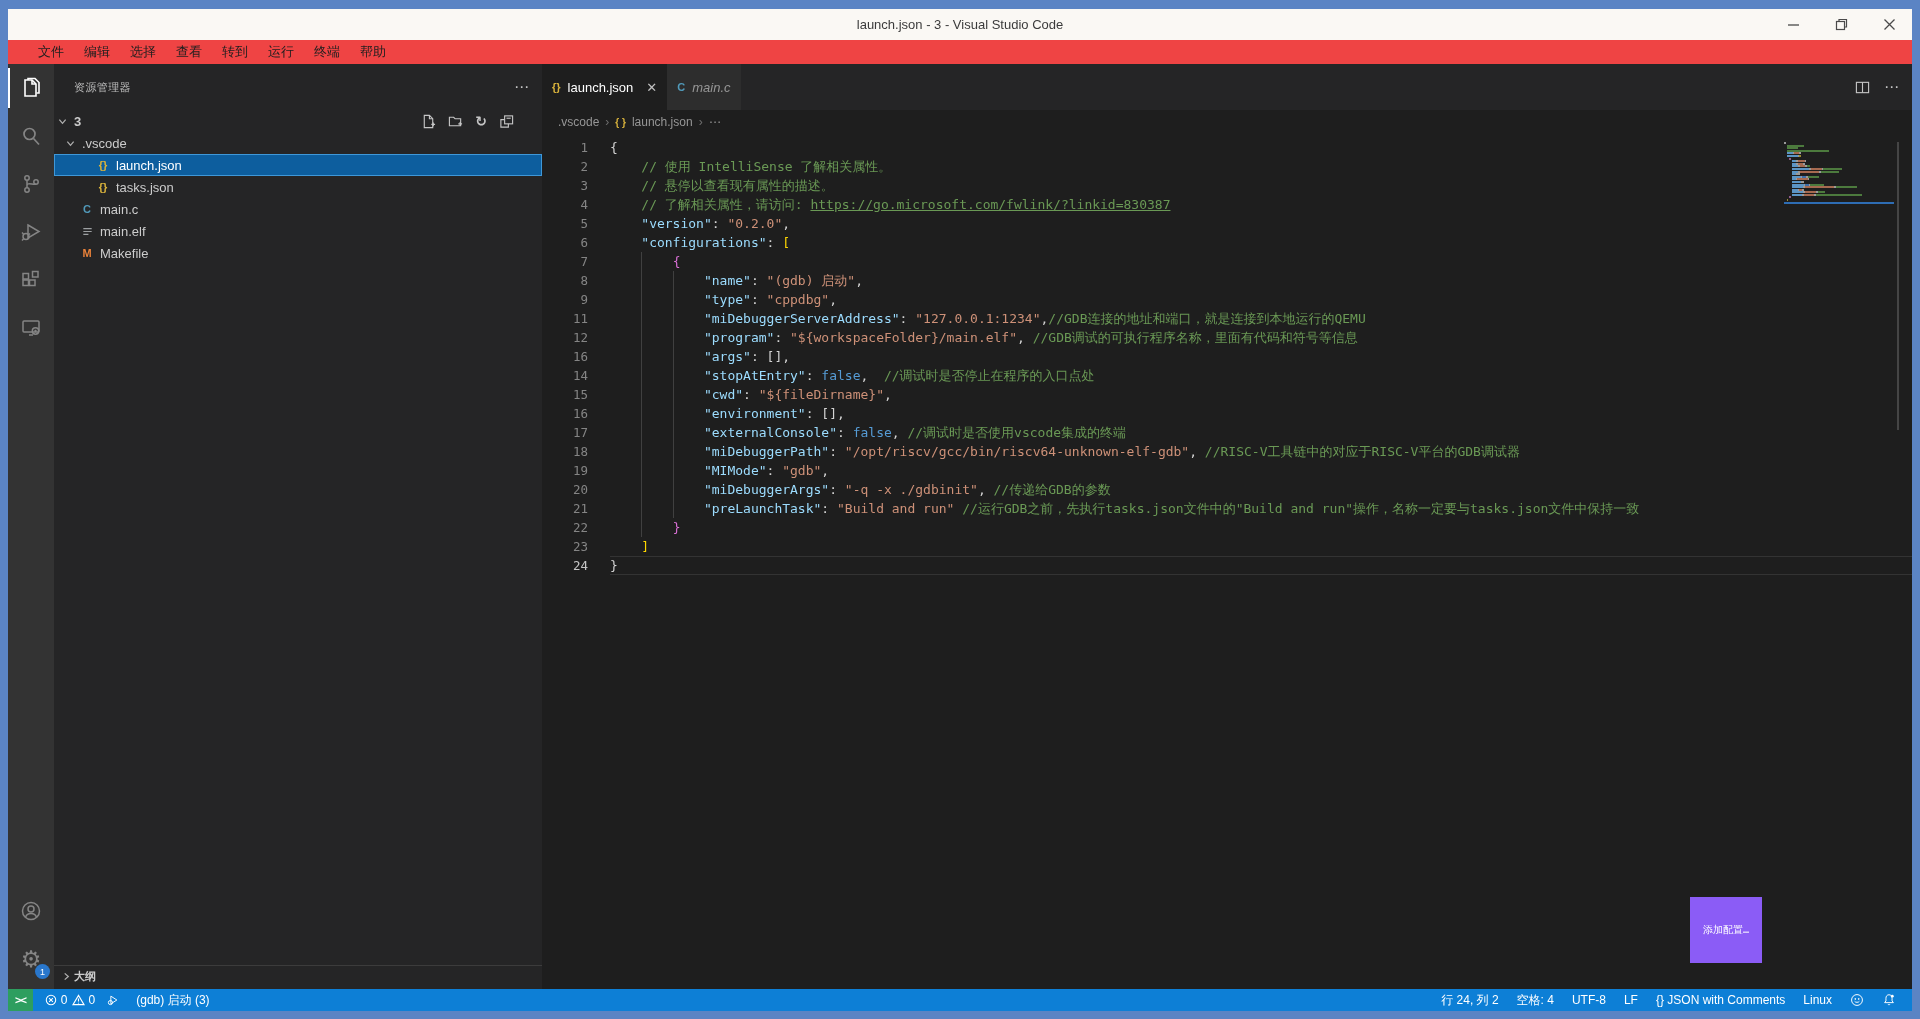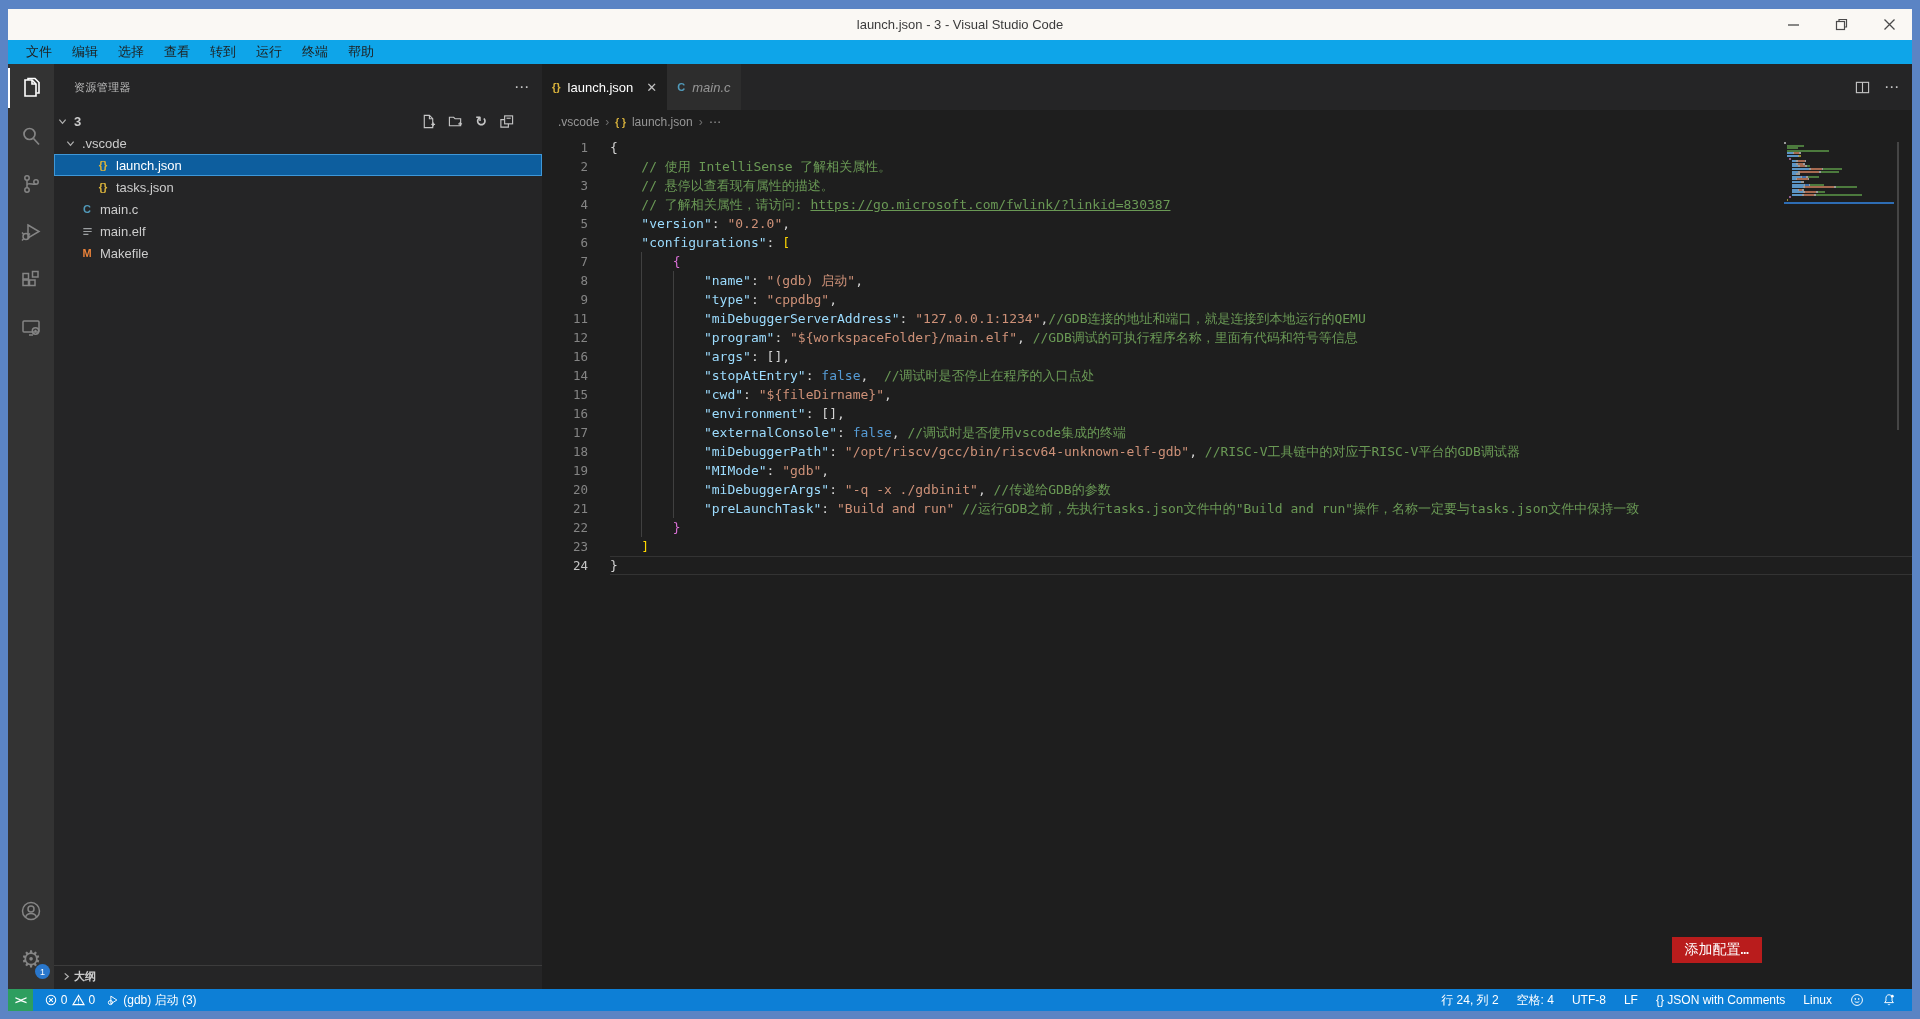--- a/index.html
+++ b/index.html
@@ -7,21 +7,21 @@
   #desktop { position:relative; width:1920px; height:1019px; background:#5b84c4; }
   #window { position:absolute; left:8px; top:9px; right:8px; bottom:8px; display:flex; flex-direction:column; background:#1e1e1e; }
 
   
   .titlebar { height:31px; background:#faf8f4; display:flex; align-items:center; justify-content:center; position:relative; flex:0 0 auto; }
   .titlebar .title { font-size:13px; color:#3b3b3b; }
   .win-controls { position:absolute; right:14px; top:0; height:100%; display:flex; align-items:center; gap:30px; }
   .win-btn { width:18px; height:18px; display:flex; align-items:center; justify-content:center; color:#444; cursor:default; }
 
   
-  .menubar { height:24px; background:#0ea5e9; display:flex; align-items:center; padding-left:8px; flex:0 0 auto; }
+  .menubar { height:24px; background:#ef4444; display:flex; align-items:center; padding-left:20px; flex:0 0 auto; }
   .menu-item { font-size:13px; color:#1f1f1f; padding:2px 10px; }
 
   
   .main { flex:1 1 auto; display:flex; min-height:0; }
 
   
   .activitybar { width:46px; background:#333333; display:flex; flex-direction:column; align-items:center; flex:0 0 auto; position:relative; }
   .act-icon { width:46px; height:48px; display:flex; align-items:center; justify-content:center; color:#858585; position:relative; }
   .act-icon.active { color:#ffffff; }
   .act-icon.active::before { content:""; position:absolute; left:0; top:4px; bottom:4px; width:2px; background:#ffffff; }
@@ -73,27 +73,27 @@
   .ind.guide { box-shadow:inset 1px 0 0 #404040; }
   .tk-key{color:#9cdcfe}.tk-str{color:#ce9178}.tk-kw{color:#569cd6}.tk-cmt{color:#6a9955}
   .tk-lnk{color:#6a9955;text-decoration:underline}.tk-p{color:#d4d4d4}.tk-b1{color:#ffd700}.tk-b2{color:#da70d6}
 
   .minimap { position:absolute; top:8px; right:18px; width:110px; }
   .mm-line { display:flex; height:2px; margin-bottom:.6px; }
   .mm-seg { height:2px; flex:0 0 auto; }
   .mm-cur { background:#2e6db4 !important; width:100% !important; }
   .ruler { position:absolute; right:13px; top:8px; width:2px; height:288px; background:#5a5a5a; opacity:.65; }
 
-  .add-config-btn { position:absolute; right:150px; bottom:26px; background:#b91c1c; color:#ffffff; font-size:14px; padding:4px 13px; border:none; font-family:inherit; }
+  .add-config-btn { position:absolute; right:150px; bottom:26px; background:#8b5cf6; color:#ffffff; font-size:10px; padding:26px 13px; border:none; font-family:inherit; }
 
   
   .statusbar { height:22px; background:#0d7fd6; color:#ffffff; display:flex; align-items:center; font-size:12px; flex:0 0 auto; }
   .sb-left { display:flex; align-items:center; height:100%; flex:1; }
   .remote-ind { background:#2d9e5f; height:100%; display:flex; align-items:center; padding:0 7px; font-weight:bold; font-size:11px; letter-spacing:-1px; }
-  .sb-item { display:flex; align-items:center; gap:4px; padding:0 6px; height:100%; }
+  .sb-item { display:flex; align-items:center; gap:17px; padding:0 6px; height:100%; }
   .sb-right { display:flex; align-items:center; height:100%; gap:6px; padding-right:10px; }
   .probs { display:flex; align-items:center; gap:4px; margin-left:6px; }
   svg { display:block; }
 </style>
 </head>
 <body>
 
 <div id="desktop">
   <div id="window">
 

